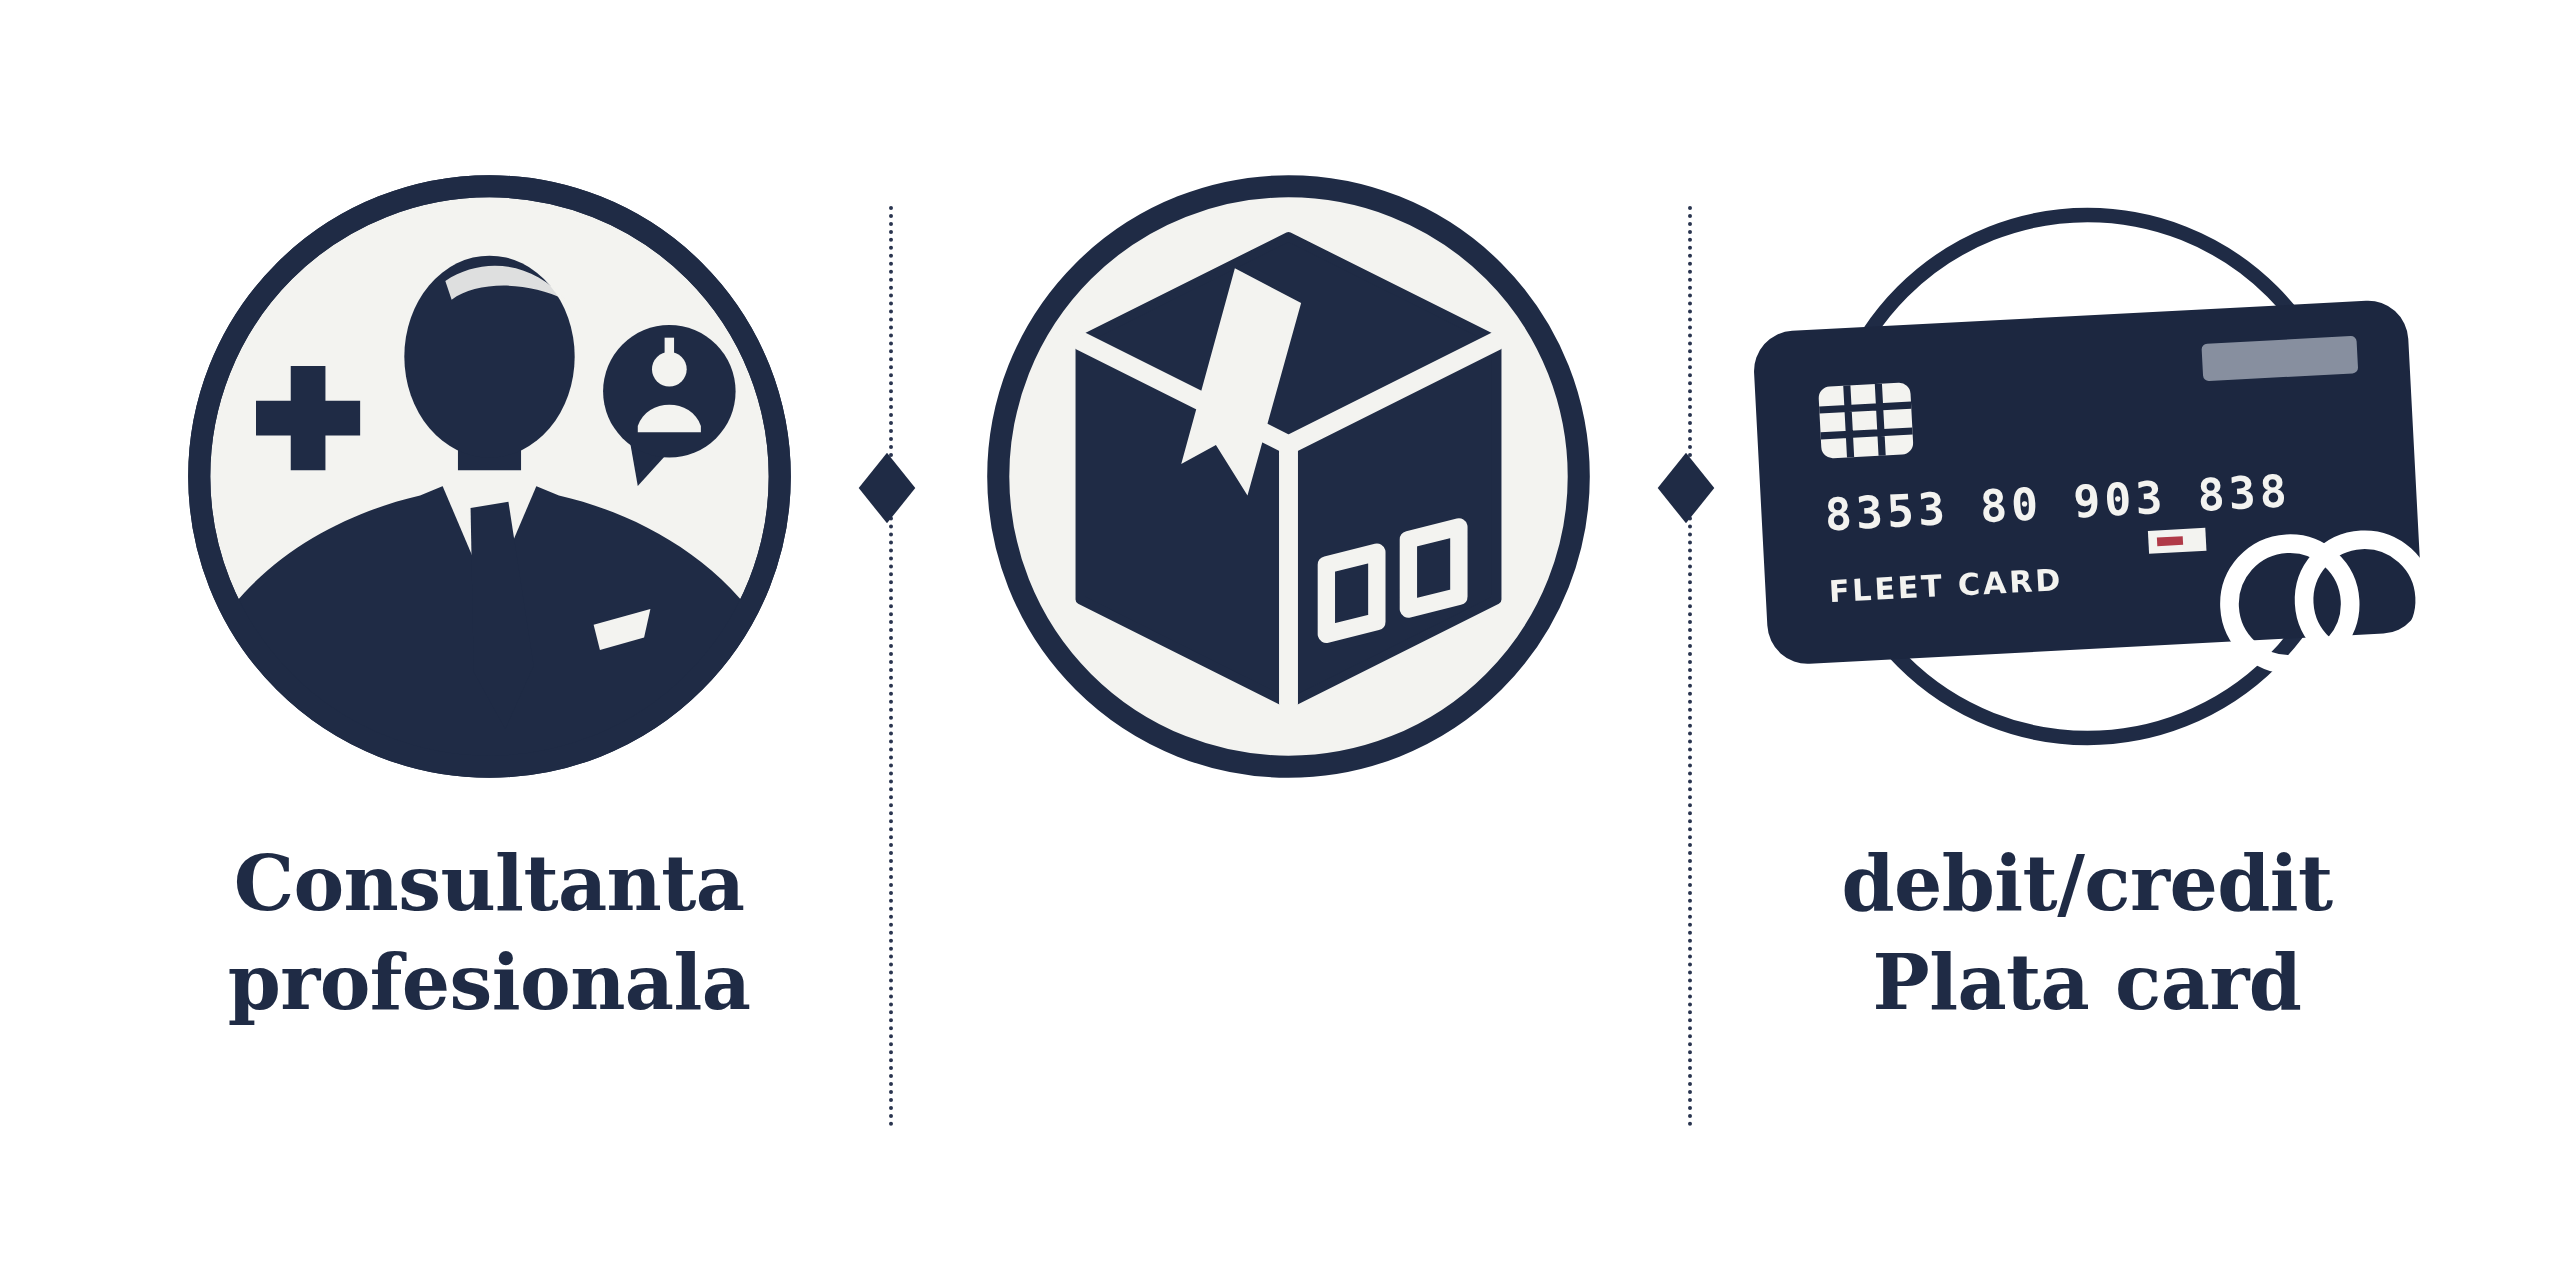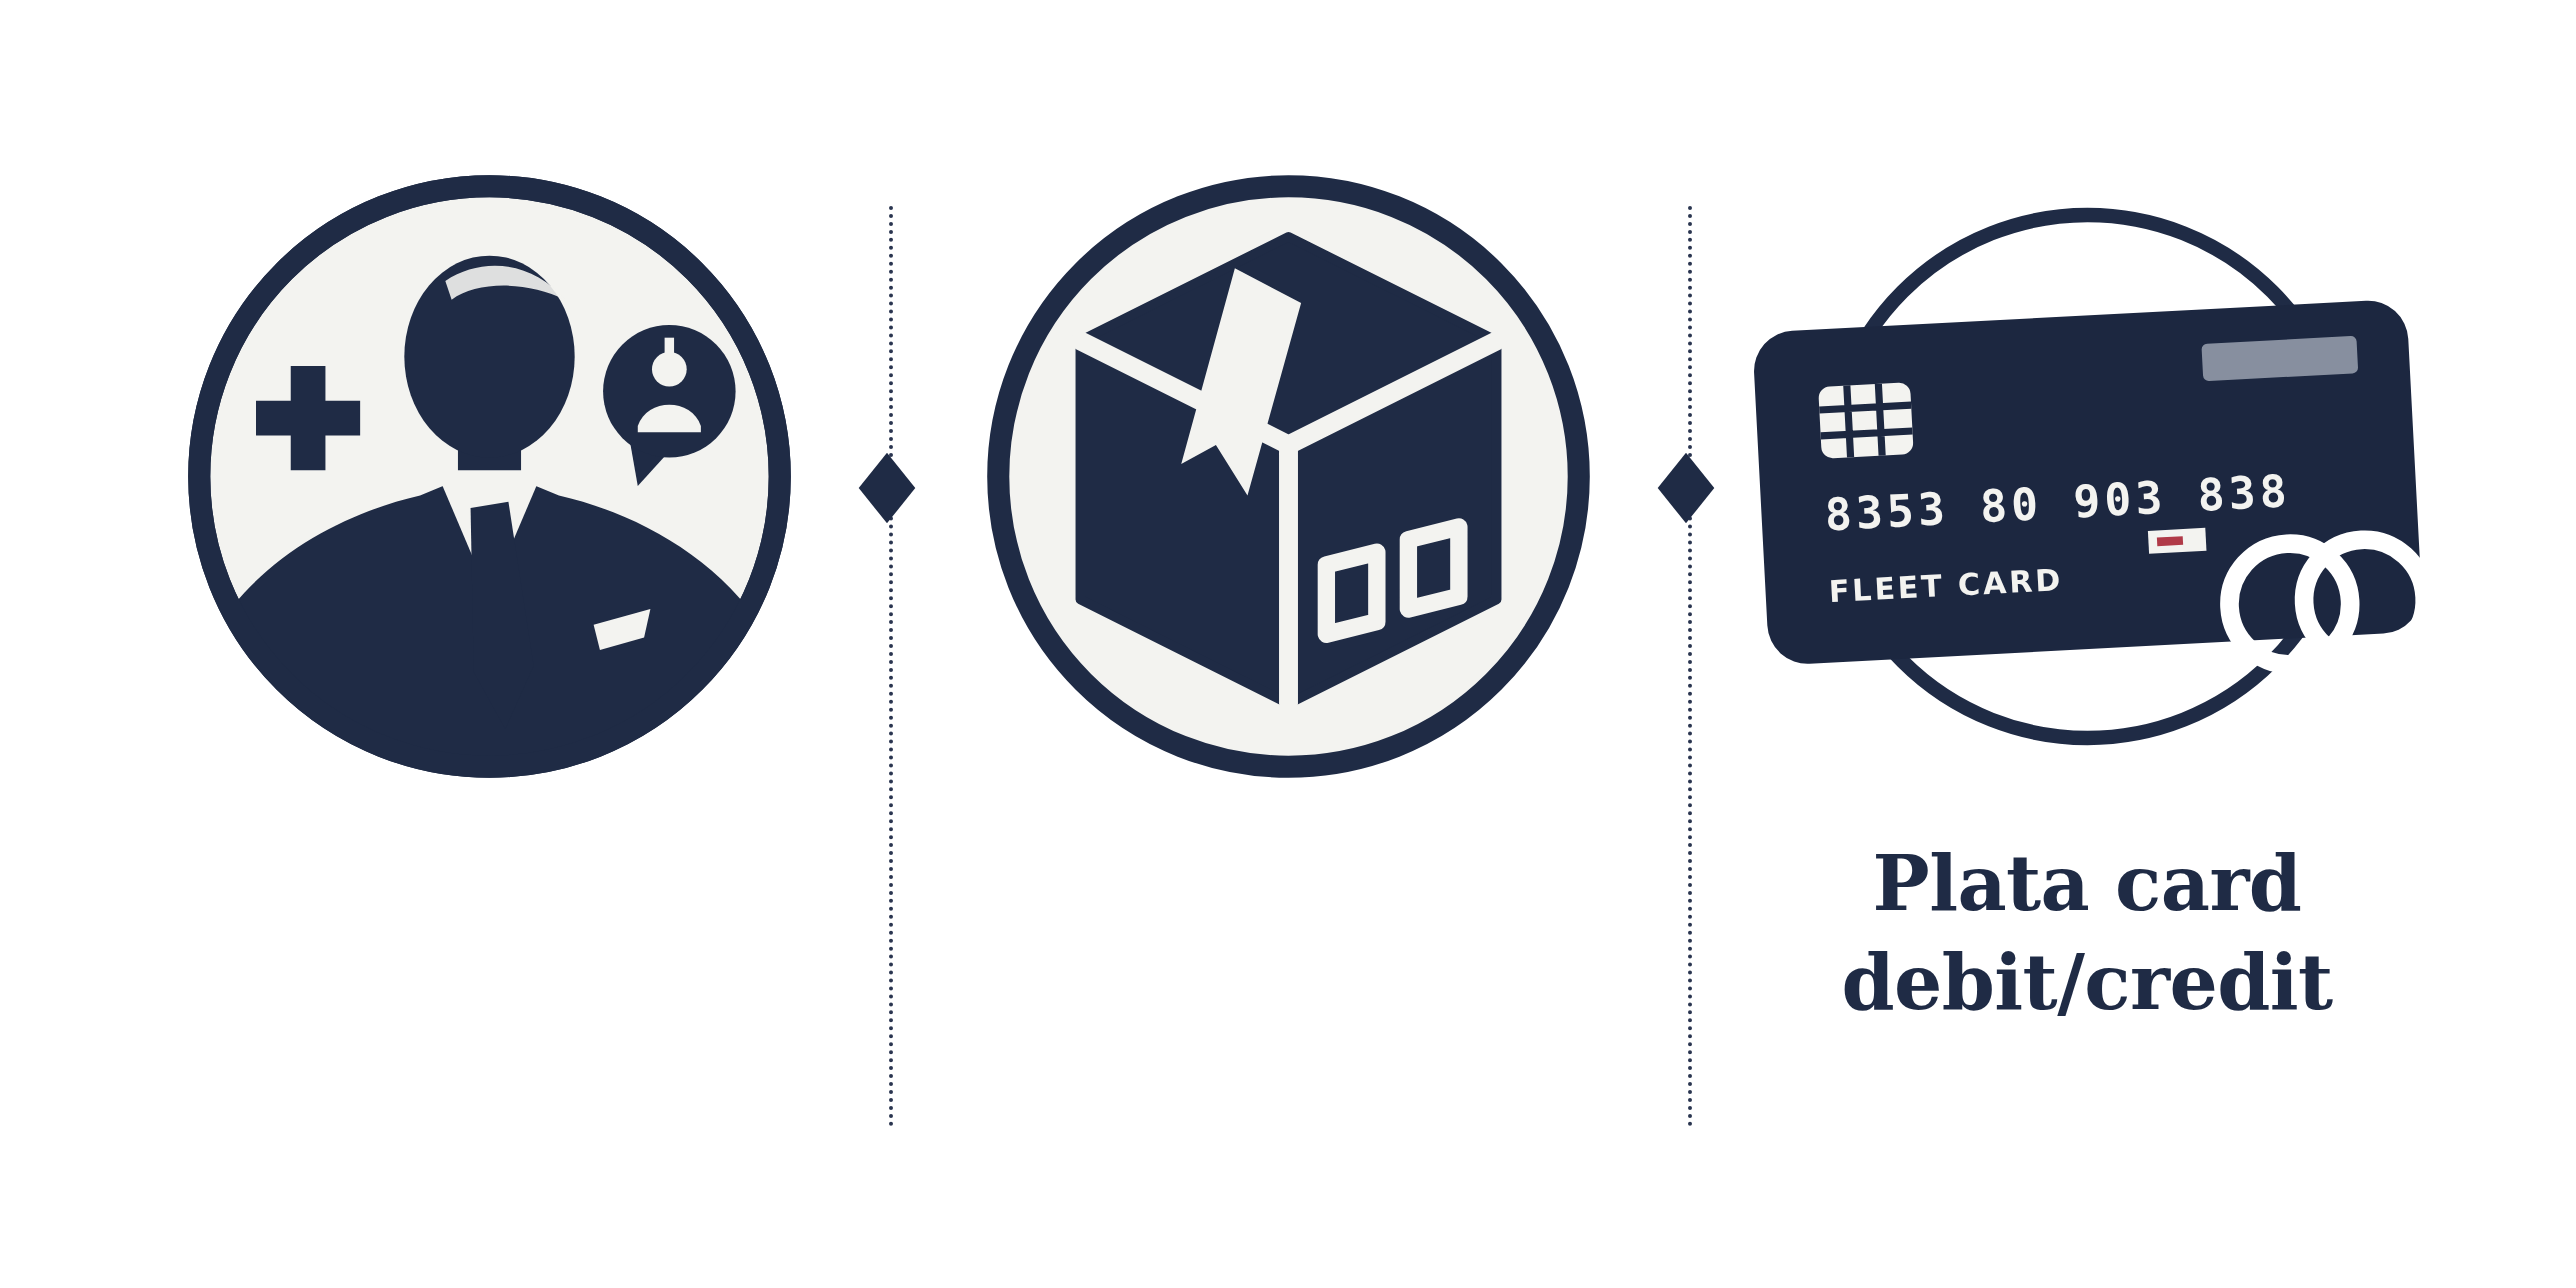--- a/index.html
+++ b/index.html
@@ -63,20 +63,24 @@
 
             <polygon points="144,86 147,103 157,92" fill="#1f2b45"></polygon>
             <circle cx="157" cy="73" r="21" fill="#1f2b45"></circle>
             <circle cx="157" cy="66" r="5.5" fill="#f3f3f0"></circle>
             <path d="M147,84 C150,75 164,75 167,84 L167,86 L147,86 Z" fill="#f3f3f0"></path>
             <rect x="155.5" y="56" width="3" height="7" fill="#f3f3f0"></rect>
           </g>
           <circle cx="100" cy="100" r="92" fill="none" stroke="#1f2b45" stroke-width="7"></circle>
         </svg>
       </div>
+      <div class="label">
+        <span>Consultanta</span>
+        <span>profesionala</span>
+      </div>
     </div>
 
     <div class="separator">
       <div class="line"></div>
       <div class="diamond"></div>
     </div>
 
     <div class="feature">
       <div class="icon-wrap">
         <svg width="631" height="631" viewBox="0 0 200 200">
@@ -118,20 +122,20 @@
             <rect x="153" y="122.5" width="9" height="3" fill="#b03a48"></rect>
 
             <text x="38" y="139" font-size="10.5" font-weight="bold" letter-spacing="1" font-family="DejaVu Sans, sans-serif" fill="#f3f3f0">FLEET CARD</text>
 
             <circle cx="198" cy="148" r="21" fill="none" stroke="#ffffff" stroke-width="6.5"></circle>
             <circle cx="224" cy="148" r="21" fill="none" stroke="#ffffff" stroke-width="6.5"></circle>
           </g>
         </svg>
       </div>
       <div class="label">
+        <span>debit/credit</span>
         <span>Plata card</span>
-        <span>debit/credit</span>
       </div>
     </div>
 
   </div>
 </div>
 
 
 </body></html>

